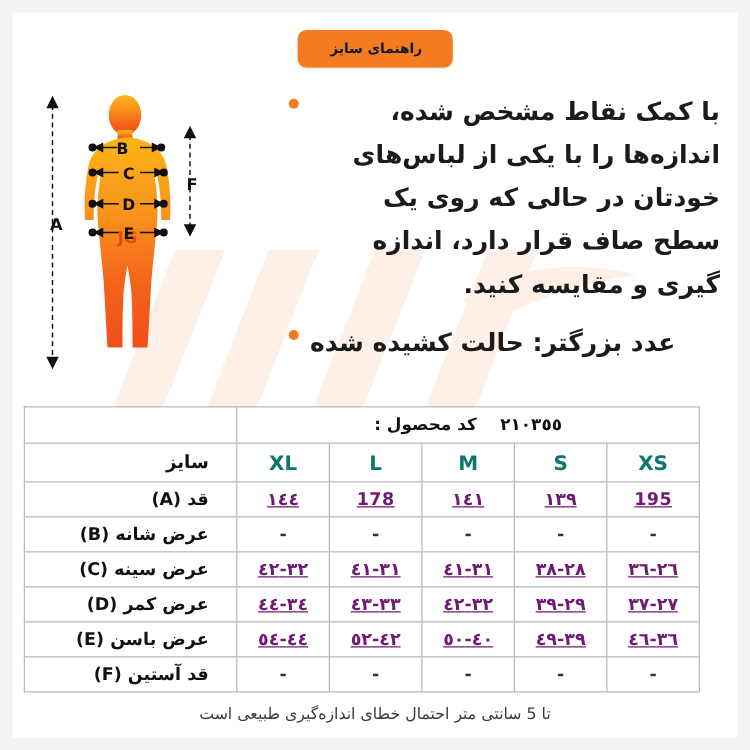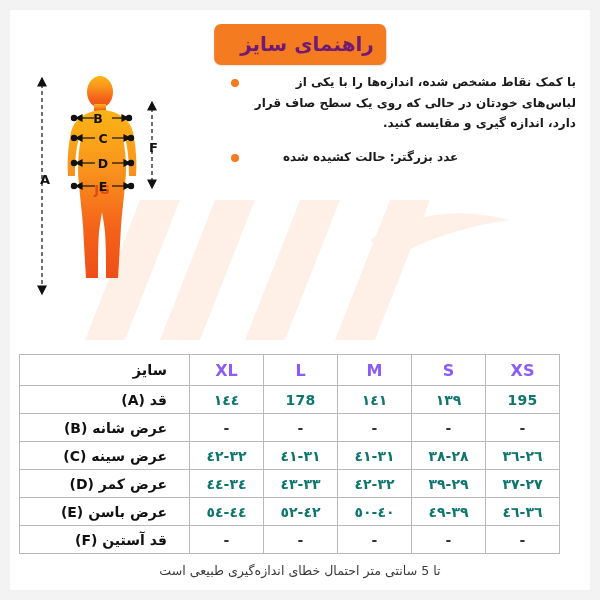--- a/index.html
+++ b/index.html
@@ -24,24 +24,24 @@
     width:470px;height:170px;
     pointer-events:none;
     opacity:.55;
   }
   
   .header-badge{
     position:absolute;
     top:14px;left:50%;
     transform:translateX(-50%);
     background:#f47b20;
-    color:#701a75;
-    font-size:20px;
-    font-weight:bold;
-    padding:8px 12px 9px 26px;
+    color:#0f172a;
+    font-size:11px;
+    font-weight:bold;
+    padding:8px 24px 9px 26px;
     border-radius:7px;
     white-space:nowrap;
     letter-spacing:.3px;
     box-shadow:0 1px 2px rgba(0,0,0,.12);
   }
   
   .top{
     position:absolute;
     top:52px;left:0;right:0;
     height:238px;
@@ -67,26 +67,26 @@
     margin-bottom:13px;
   }
   .bullet{
     flex:0 0 auto;
     width:8px;height:8px;
     border-radius:50%;
     background:#f47b20;
     margin-top:7px;
   }
   .note-text{
-    font-size:12px;
+    font-size:20px;
     line-height:1.72;
     color:#1b1b1b;
     font-weight:bold;
   }
-  .note-text .sub{display:block;margin-left:35px;}
+  .note-text .sub{display:block;}
   
   table{
     position:absolute;
     left:30px;right:30px;bottom:36px;
     width:540px;
     border-collapse:collapse;
     direction:rtl;
     table-layout:fixed;
   }
   td{
@@ -103,36 +103,37 @@
     font-size:13.5px;
     background:#fff;
   }
   .code-cell{
     text-align:center;
     letter-spacing:.4px;
   }
   .hdr td{
     font-weight:bold;
     font-size:16px;
-    color:#8b5cf6;
+    color:#0f766e;
     height:30px;
   }
   .hdr td.rowlabel{color:#111;font-size:14.5px;}
   .rowlabel{
     text-align:right;
     padding-right:22px;
     font-weight:bold;
     color:#111;
     font-size:14px;
   }
   .val{
-    color:#0f766e;
+    color:#701a75;
     font-weight:bold;
     font-size:14px;
     letter-spacing:.3px;
+    text-decoration:underline;
   }
   .dash{color:#333;font-weight:bold;}
   .footer{
     position:absolute;
     bottom:12px;left:0;right:0;
     text-align:center;
     font-size:12.6px;
     color:#3a3a3a;
     direction:rtl;
   }
@@ -272,20 +273,28 @@
   <table>
     <colgroup>
       <col style="width:74px">
         <col style="width:74px">
         <col style="width:74px">
       <col style="width:74px">
         <col style="width:74px">
         <col style="width:170px">
     </colgroup>
     <tbody>
+      <tr class="code-row">
+        <td class="code-cell" colspan="5">
+          <span>٢١٠٣٥٥</span>
+          &nbsp;&nbsp;
+          <span>کد محصول :</span>
+        </td>
+        <td></td>
+      </tr>
 
       <tr class="hdr">
         <td>XS</td>
         <td>S</td>
         <td>M</td>
         <td>L</td>
         <td>XL</td>
         <td class="rowlabel">سایز</td>
       </tr>
 

